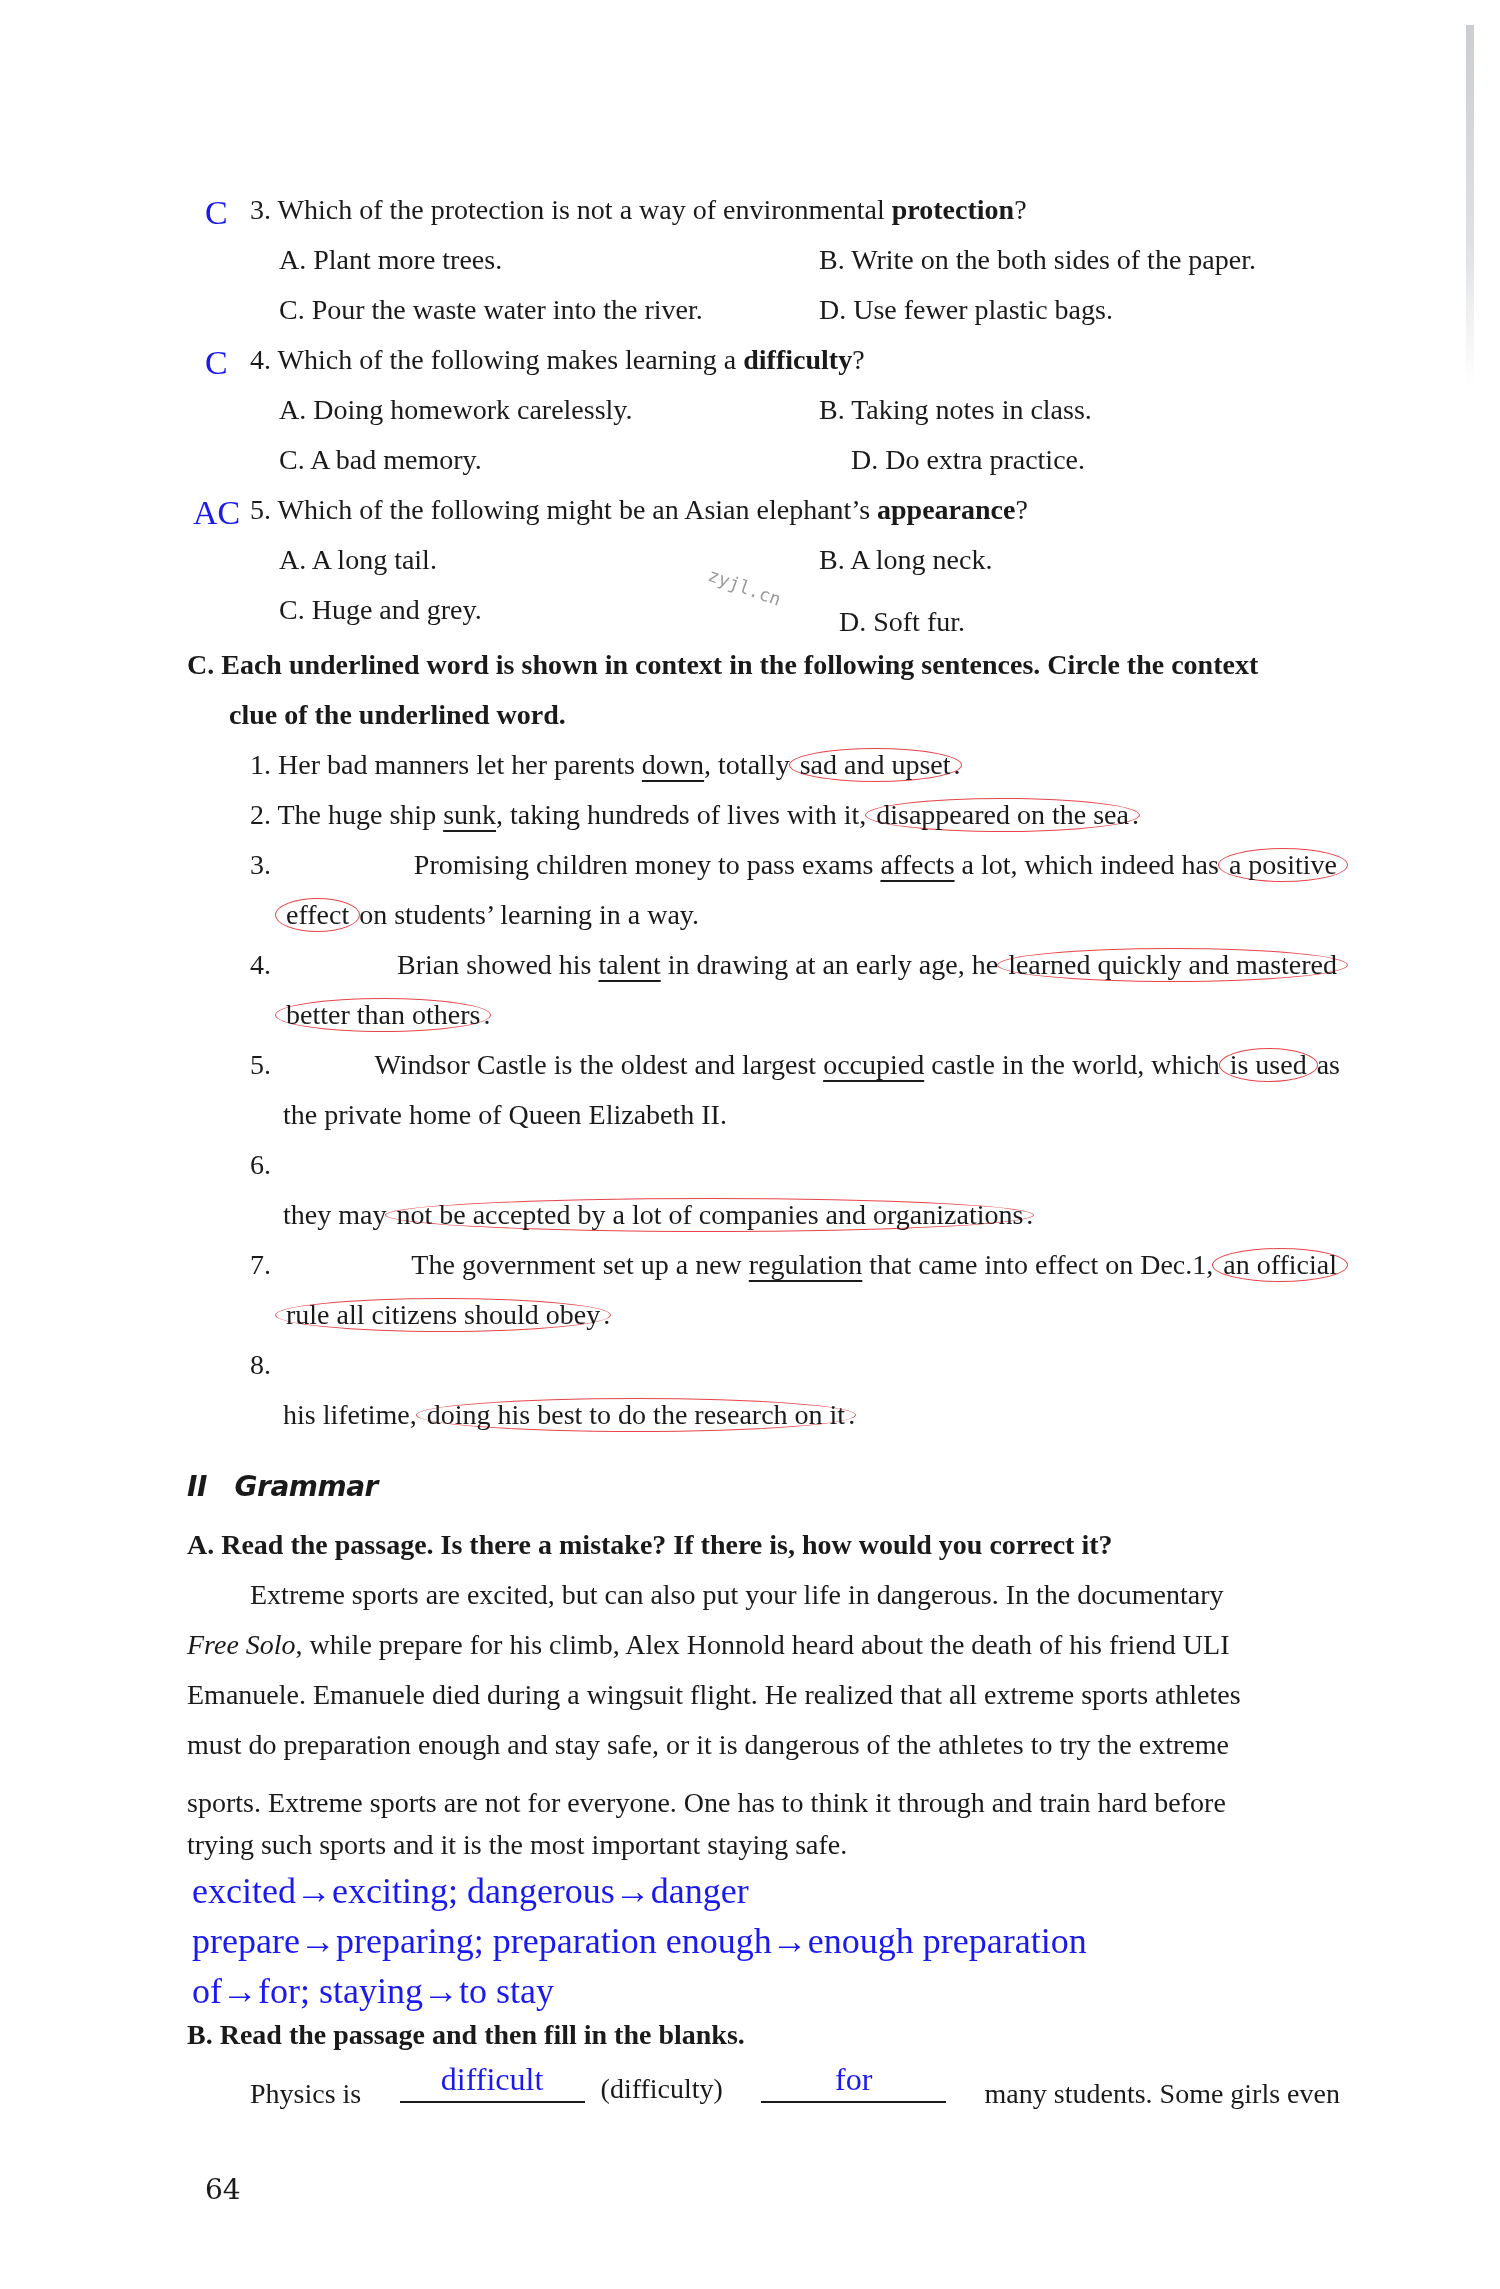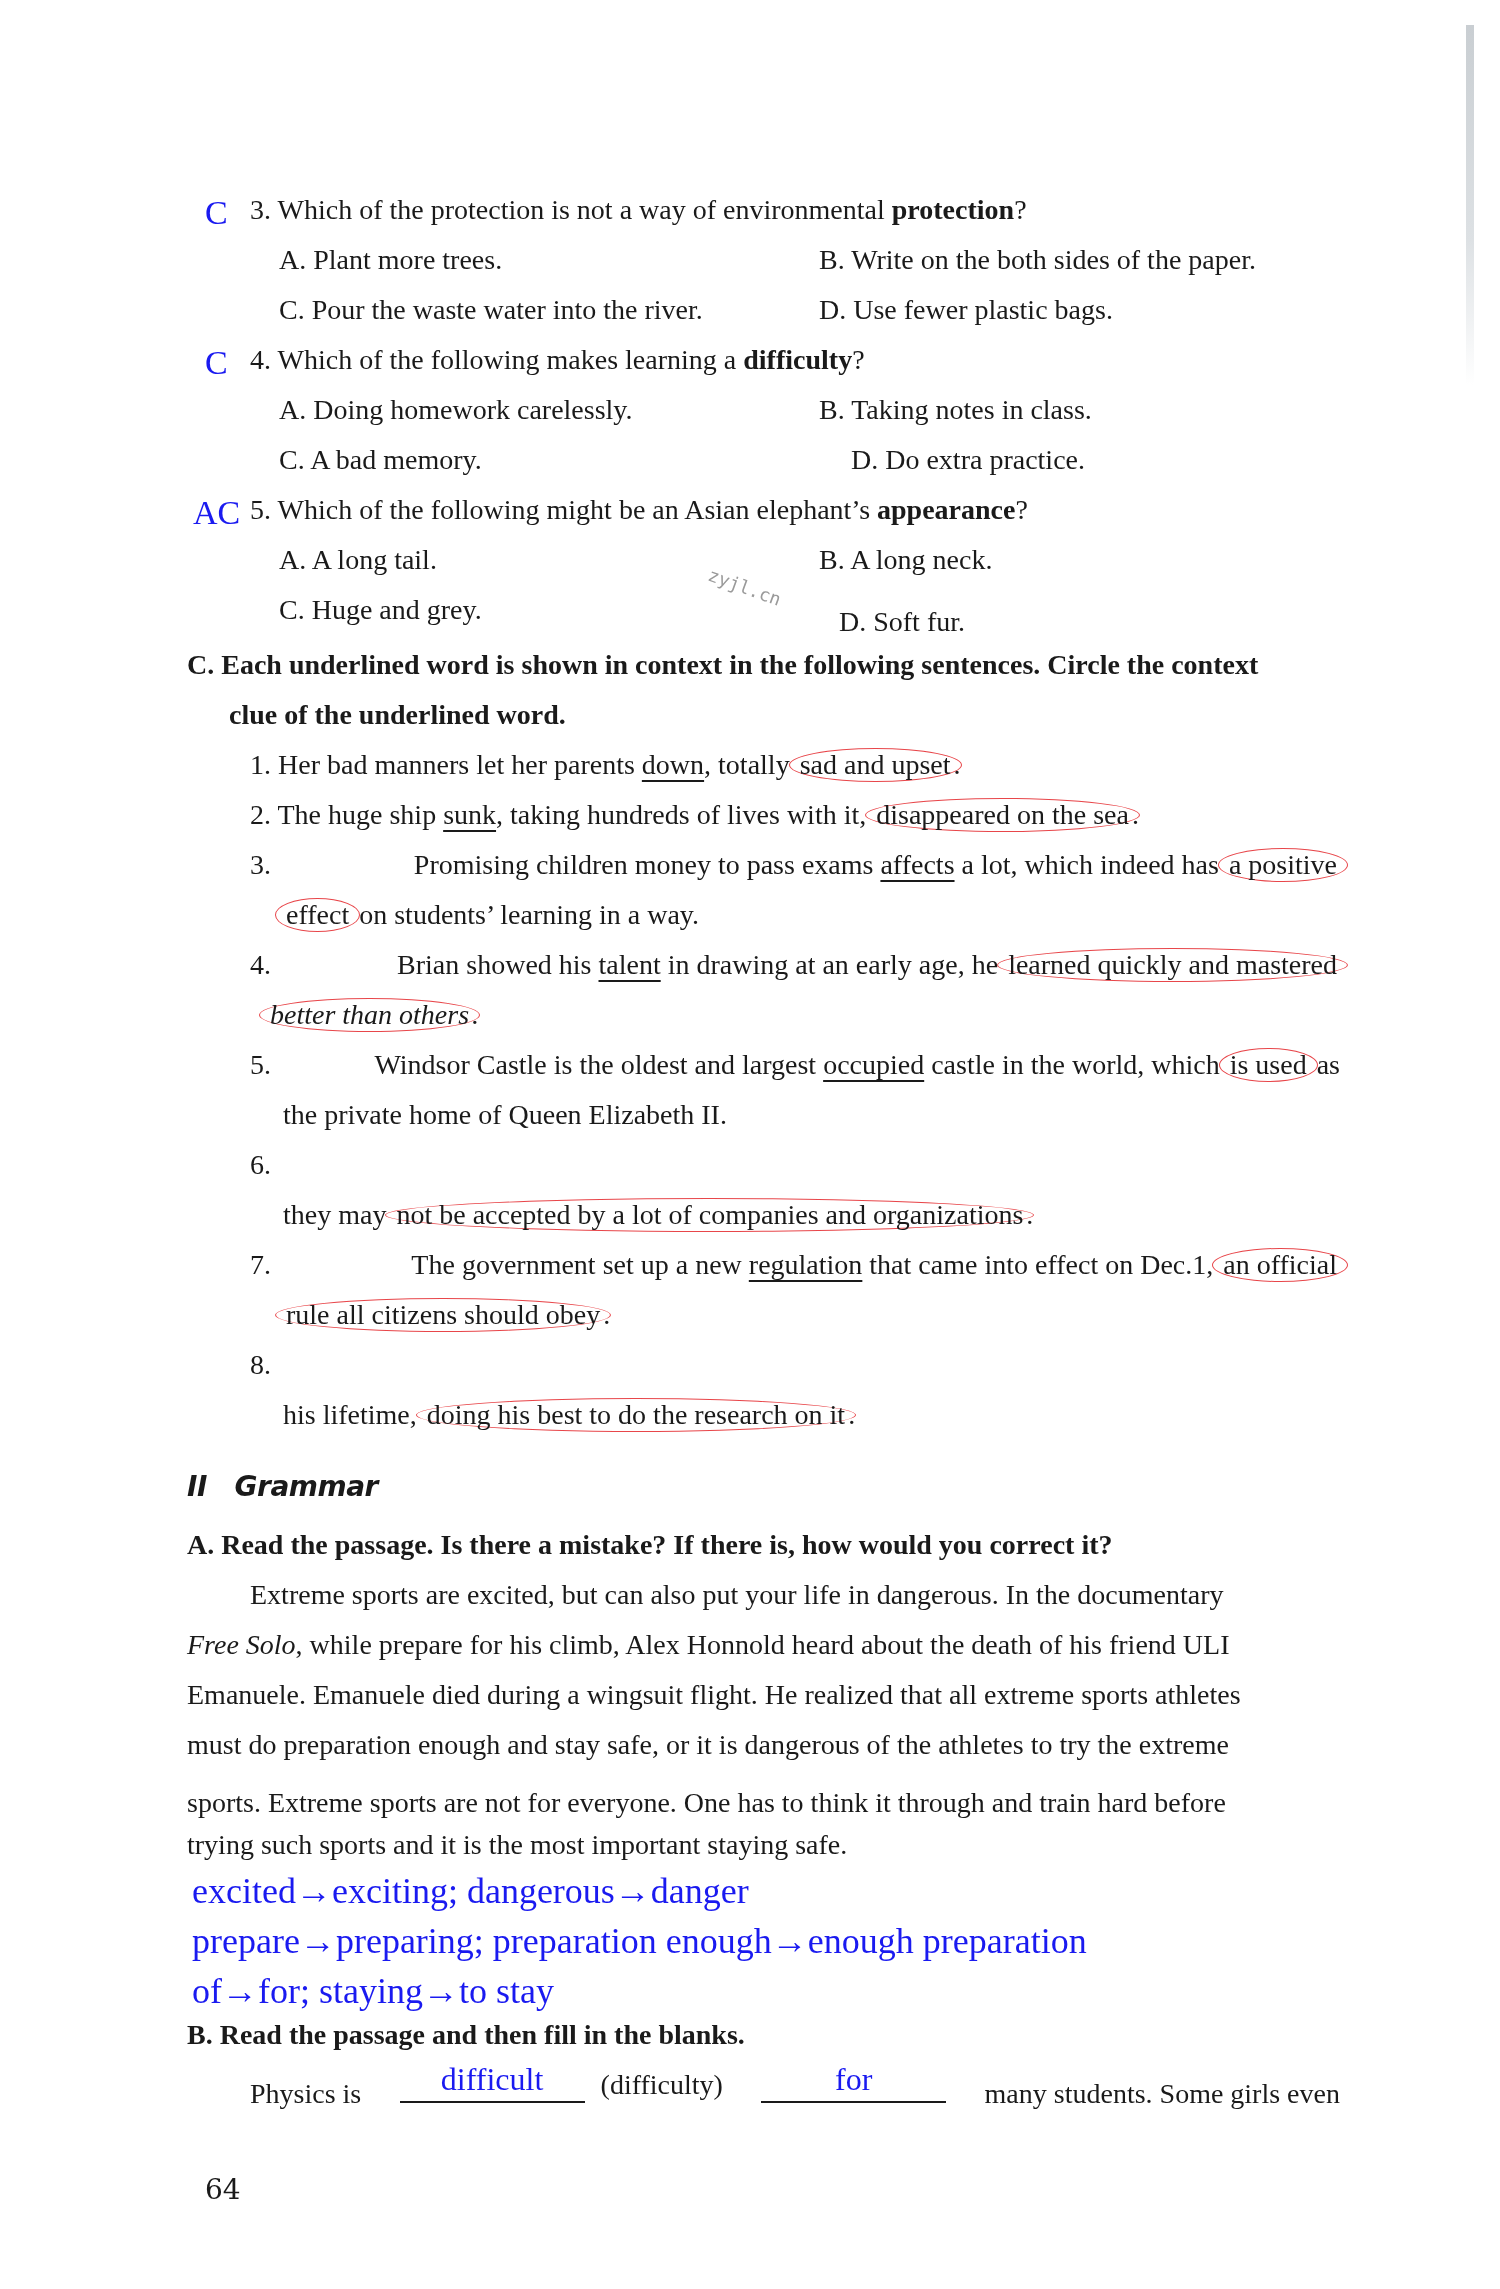--- a/index.html
+++ b/index.html
@@ -94,21 +94,21 @@
 <div class="abs" style="left:283px;top:901px;">
   <span class="circ">effect</span><span> on students’ learning in a way.</span>
 </div>
 
 <div class="abs" style="left:250px;top:951px;width:1090px;">
   <div class="just">
     <span>4.</span>
     <span><span>Brian showed his </span><span class="u">talent</span><span> in drawing at an early age, he </span><span class="circ">learned quickly and mastered</span></span>
   </div>
 </div>
-<div class="abs" style="left:267px;top:1001px;font-style:italic;">
+<div class="abs" style="left:283px;top:1001px;">
   <span class="circ">better than others</span><span>.</span>
 </div>
 
 <div class="abs" style="left:250px;top:1051px;width:1090px;">
   <div class="just">
     <span>5.</span>
     <span><span>Windsor Castle is the oldest and largest </span><span class="u">occupied</span><span> castle in the world, which </span><span class="circ">is used</span><span> as</span></span>
   </div>
 </div>
 <div class="abs" style="left:283px;top:1101px;">the private home of Queen Elizabeth II.</div>
@@ -159,21 +159,21 @@
 
 <div class="abs ans-big" style="left:192px;top:1873px;">excited→exciting; dangerous→danger</div>
 <div class="abs ans-big" style="left:192px;top:1923px;">prepare→preparing; preparation enough→enough preparation</div>
 <div class="abs ans-big" style="left:192px;top:1973px;">of→for; staying→to stay</div>
 
 <div class="abs sec-h" style="left:187px;top:2021px;">B. Read the passage and then fill in the blanks.</div>
 
 <div class="abs" style="left:250px;top:2071px;width:1090px;">
   <div class="just" style="align-items:baseline;">
     <span>Physics is</span>
-    <span style="display:inline-flex;align-items:flex-start;gap:16px;">
+    <span style="display:inline-flex;align-items:flex-end;gap:16px;">
       <span class="blank" style="width:185px;">
           <span>difficult</span>
         </span>
       <span>(difficulty)</span>
     </span>
     <span class="blank" style="width:185px;">
         <span>for</span>
       </span>
     <span>many students. Some girls even</span>
   </div>

